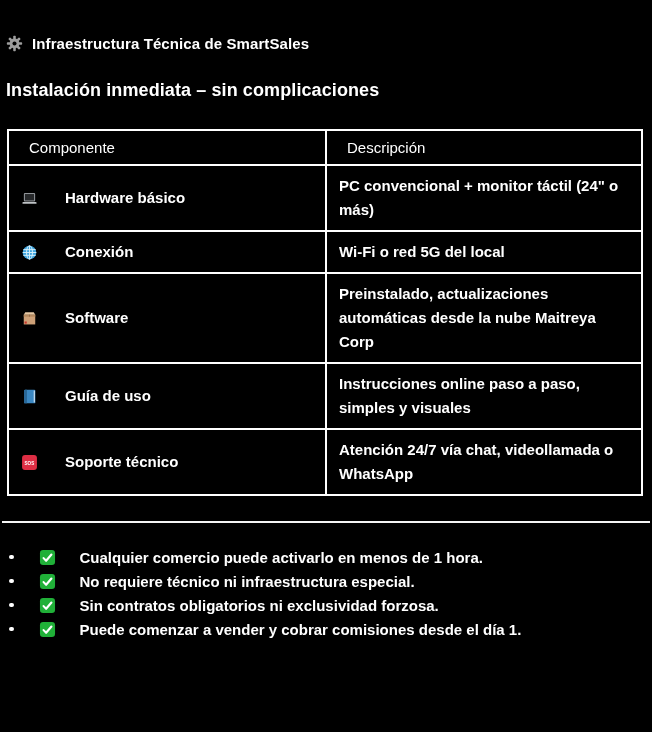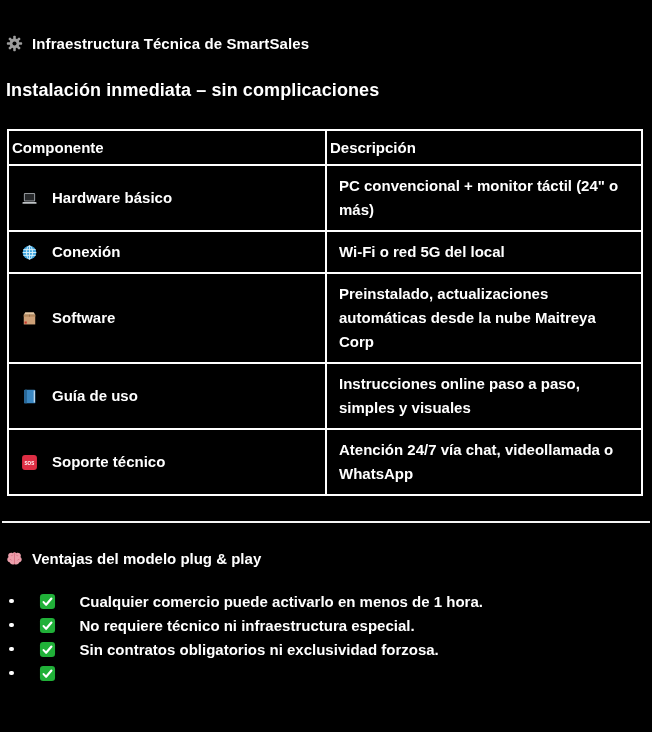--- a/index.html
+++ b/index.html
@@ -42,35 +42,35 @@
     border-collapse: collapse;
     table-layout: fixed;
   }
   table.components th, table.components td {
     border: 2px solid var(--table_border, #fff);
     font-size: 15px;
     text-align: left;
     vertical-align: middle;
   }
   table.components th {
-    padding: 8px 3px;
-    font-weight: 700;
+    padding: 8px 20px;
+    font-weight: 400;
   }
   table.components td {
     padding: 8px 12px;
     line-height: 24px;
     font-weight: 700;
   }
   col.c1 { width: 318px; }
   col.c2 { width: 316px; }
 
   .comp-inner {
     display: flex;
     align-items: center;
-    gap: 14px;
+    gap: 27px;
   }
   .icon {
     flex: none;
     width: 17px;
     height: 17px;
     display: inline-flex;
     align-items: center;
     justify-content: center;
   }
   .icon svg { display: block; width: 100%; height: 100%; }
@@ -235,35 +235,20 @@
       </span>
     </td>
     <td>Atención 24/7 vía chat, videollamada o WhatsApp</td>
   </tr>
 
 </tbody>
   </table>
 
   <hr class="section-divider">
 
-  <h2 class="adv-heading">
-    <span class="icon">
-        <svg viewBox="0 0 16 16">
-          <path d="M4.9 2.7C3.3 2.7 2 3.9 2 5.3c0 .5.2 1 .5 1.4C1.7 7.2 1.2 8 1.2 8.9c0 1.3.9 2.4 2.2 2.7.4 1.2 1.5 2 2.9 2 .6 0 1.2-.2 1.7-.5.5.3 1.1.5 1.7.5 1.4 0 2.5-.8 2.9-2 1.3-.3 2.2-1.4 2.2-2.7 0-.9-.5-1.7-1.3-2.2.3-.4.5-.9.5-1.4 0-1.4-1.3-2.6-2.9-2.6-.5 0-1 .1-1.4.3C9.3 2.4 8.7 2 8 2s-1.3.4-1.7 1c-.4-.2-.9-.3-1.4-.3z" fill="#ec9fab"></path>
-          <g stroke="#d66a7e" stroke-width="0.7" fill="none">
-            <path d="M8 2.2v11.2"></path>
-            <path d="M4.6 5.2c.9.3 1.6 0 2-.8"></path>
-            <path d="M11.4 5.2c-.9.3-1.6 0-2-.8"></path>
-            <path d="M3.4 8.8c.9-.1 1.6.3 1.9 1.1"></path>
-            <path d="M12.6 8.8c-.9-.1-1.6.3-1.9 1.1"></path>
-          </g>
-        </svg>
-      </span>
-    <span>Ventajas del modelo plug &amp; play</span>
-  </h2>
 
   <ul class="adv-list" id="advantages-list">
   <li>
     <span class="bullet-dot"></span>
     <span class="icon">
           <svg viewBox="0 0 16 16">
             <rect x="0.9" y="0.9" width="14.2" height="14.2" rx="3" fill="#20b038"></rect>
             <path d="M4.3 8.6l2.4 2.5 5-5.9" fill="none" stroke="#fff" stroke-width="2" stroke-linecap="round" stroke-linejoin="round"></path>
           </svg>
         </span>
@@ -293,16 +278,17 @@
   </li>
 
   <li>
     <span class="bullet-dot"></span>
     <span class="icon">
           <svg viewBox="0 0 16 16">
             <rect x="0.9" y="0.9" width="14.2" height="14.2" rx="3" fill="#20b038"></rect>
             <path d="M4.3 8.6l2.4 2.5 5-5.9" fill="none" stroke="#fff" stroke-width="2" stroke-linecap="round" stroke-linejoin="round"></path>
           </svg>
         </span>
+    <span>Puede comenzar a vender y cobrar comisiones desde el día 1.</span>
   </li>
 </ul>
 
 </div>
 
 </body></html>

